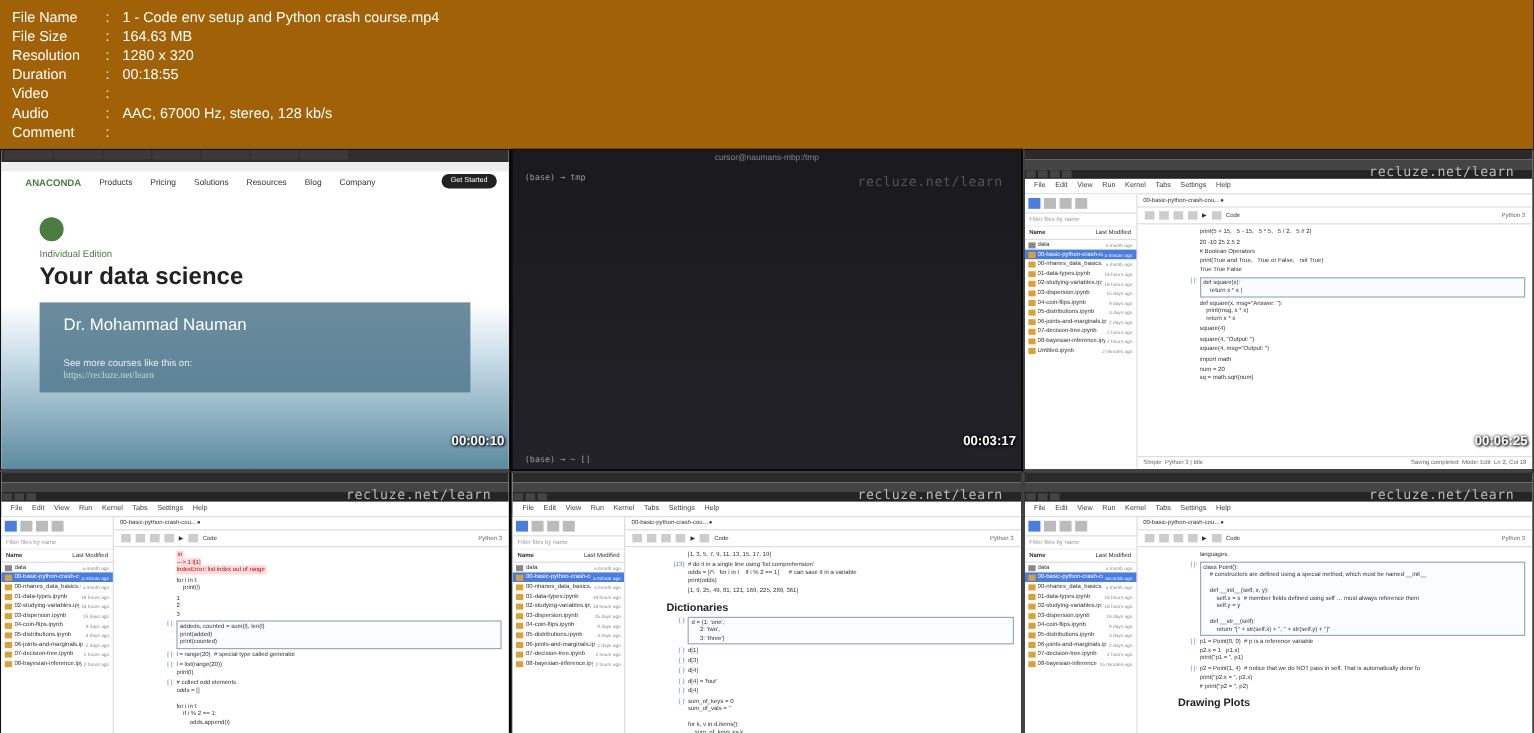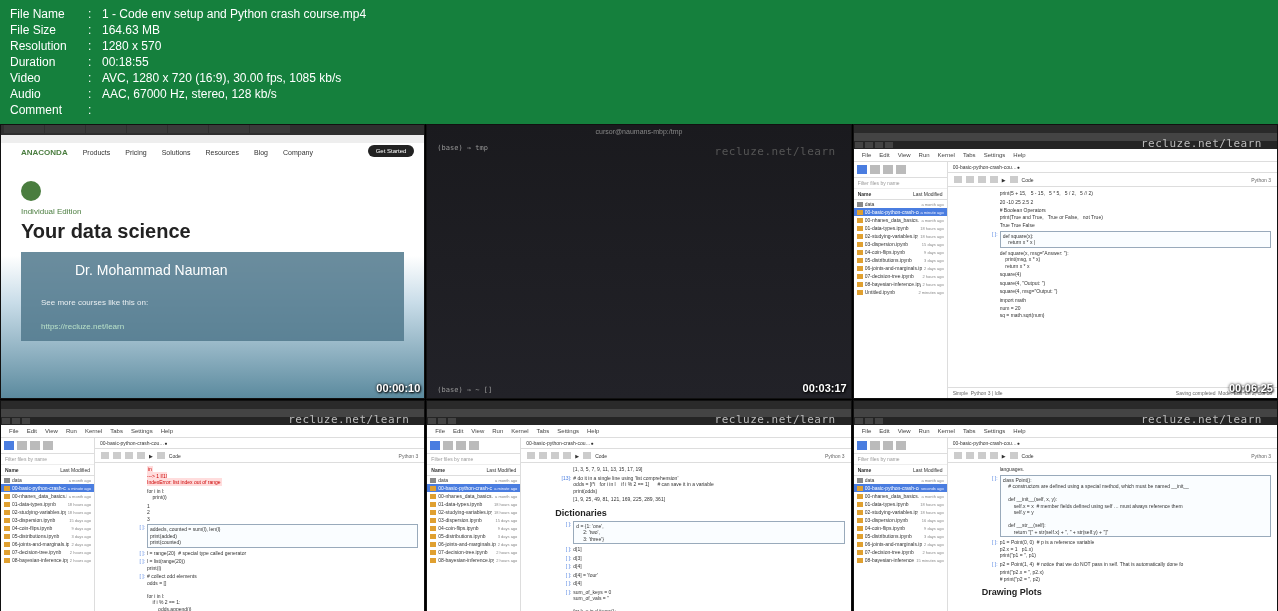--- a/index.html
+++ b/index.html
@@ -1,39 +1,39 @@
 <!DOCTYPE html>
 <html><head>
 <meta charset="utf-8">
 <style>
 * { margin: 0; padding: 0; box-sizing: border-box; font-family: "Segoe UI", Arial, sans-serif; }
 body { background: #000; color: #fff; width: 1278px; height: 611px; overflow: hidden; font-size: 11px; }
-.metadata { padding: 6px 10px; background: #15803d; }
+.metadata { padding: 6px 10px; background: #a16207; }
 .meta-row { display: flex; line-height: 16px; font-size: 12px; }
 .meta-label { width: 78px; }
 .meta-sep { width: 14px; }
 .grid { display: grid; grid-template-columns: repeat(3, 1fr); height: 555px; gap: 1px; }
 .thumb { position: relative; background: #222; border: 1px solid #111; overflow: hidden; }
-.timestamp { position: absolute; bottom: 4px; right: 4px; color: #fff; font-size: 11px; font-weight: bold; text-shadow: 0 0 3px #000, 1px 1px 2px #000; z-index: 10; }
+.timestamp { position: absolute; bottom: 17px; right: 4px; color: #fff; font-size: 11px; font-weight: bold; text-shadow: 0 0 3px #000, 1px 1px 2px #000; z-index: 10; }
 
 
 .t1 { background: #fff; display: flex; flex-direction: column; }
 .tabs { background: #2f2f2f; height: 10px; display: flex; gap: 1px; padding: 0 3px; }
 .tab { width: 40px; height: 8px; background: #3a3a3a; }
 .url-bar { background: #eee; height: 8px; }
 .t1-header { background: #fff; height: 18px; display: flex; align-items: center; padding: 0 20px; gap: 15px; font-size: 7px; color: #333; }
 .anaconda-logo { color: #4a7d3f; font-weight: bold; font-size: 8px; }
-.t1-hero { flex: 1; background: linear-gradient(180deg, #fff 40%, #c8dce8 60%, #5b8a9e 100%); padding: 20px 20px; color: #222; position: relative; }
+.t1-hero { flex: 1; background: linear-gradient(180deg, #fff 40%, #c8dce8 60%, #5b8a9e 100%); padding: 20px 32px; color: #222; position: relative; }
 .t1-logo { width: 20px; height: 20px; background: #4a7d3f; border-radius: 50%; margin-bottom: 6px; }
 .t1-edition { color: #4a7d3f; font-size: 8px; margin-bottom: 4px; }
 .t1-headline { font-size: 20px; font-weight: 600; line-height: 1.1; }
 .t1-author { background: rgba(80,120,140,0.85); padding: 10px 20px; color: #fff; margin-top: 10px; }
-.t1-author-name { font-size: 14px; font-weight: 300; margin-left: 34px; }
+.t1-author-name { font-size: 14px; font-weight: 300; }
 .t1-author-sub { font-size: 8px; opacity: 0.85; margin-top: 20px; }
-.t1-author-url { font-size: 8px; color: #b8e0c8; margin-top: 15px; }
+.t1-author-url { font-size: 8px; color: #b8e0c8; margin-top: 1px; font-family: Liberation Serif, serif; }
 .get-started { position: absolute; top: -16px; right: 10px; background: #222; color: #fff; font-size: 6px; padding: 3px 8px; border-radius: 8px; }
 
 
 .t2 { background: linear-gradient(180deg, #1a1a1e 0%, #222228 100%); display: flex; flex-direction: column; }
 .term-title { color: #888; font-size: 7px; text-align: center; padding: 3px; }
 .term-watermark { position: absolute; top: 20px; right: 15px; color: #555; font-size: 11px; font-family: monospace; letter-spacing: 0.5px; }
 .term-body { flex: 1; padding: 6px 10px; font-family: monospace; font-size: 7px; color: #999; }
 .term-bottom { padding: 4px 10px; font-family: monospace; font-size: 7px; color: #999; margin-top: 27px; }
 
 
@@ -85,31 +85,30 @@
       <div>1 - Code env setup and Python crash course.mp4</div>
     </div>
   <div class="meta-row">
       <div class="meta-label">File Size</div>
       <div class="meta-sep">:</div>
       <div>164.63 MB</div>
     </div>
   <div class="meta-row">
       <div class="meta-label">Resolution</div>
       <div class="meta-sep">:</div>
-      <div>1280 x 570</div>
+      <div>1280 x 320</div>
     </div>
   <div class="meta-row">
       <div class="meta-label">Duration</div>
       <div class="meta-sep">:</div>
       <div>00:18:55</div>
     </div>
   <div class="meta-row">
       <div class="meta-label">Video</div>
       <div class="meta-sep">:</div>
-      <div>AVC, 1280 x 720 (16:9), 30.00 fps, 1085 kb/s</div>
     </div>
   <div class="meta-row">
       <div class="meta-label">Audio</div>
       <div class="meta-sep">:</div>
       <div>AAC, 67000 Hz, stereo, 128 kb/s</div>
     </div>
   <div class="meta-row">
       <div class="meta-label">Comment</div>
       <div class="meta-sep">:</div>
       <div></div>

